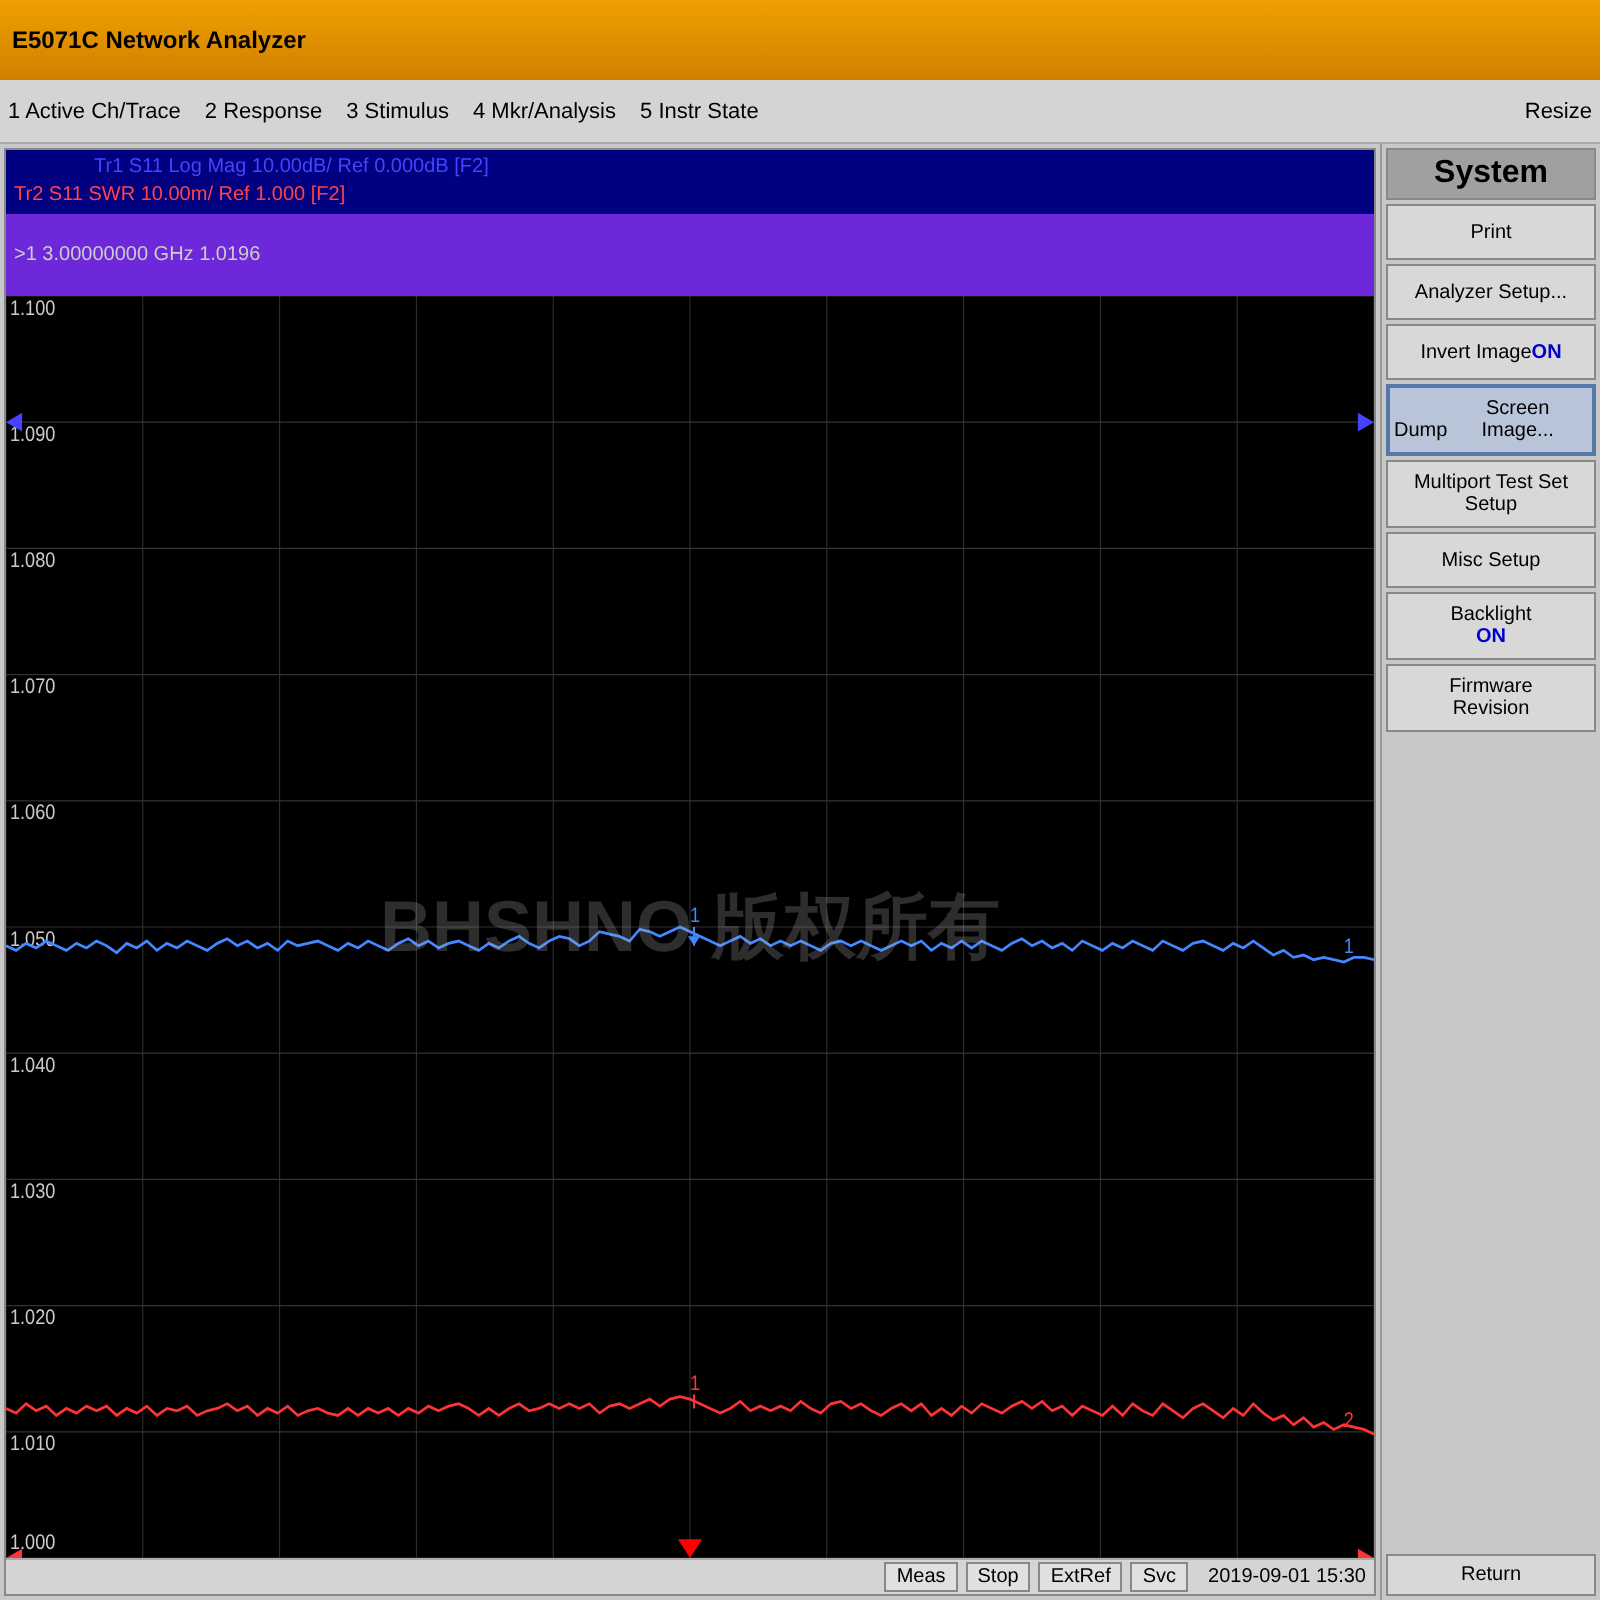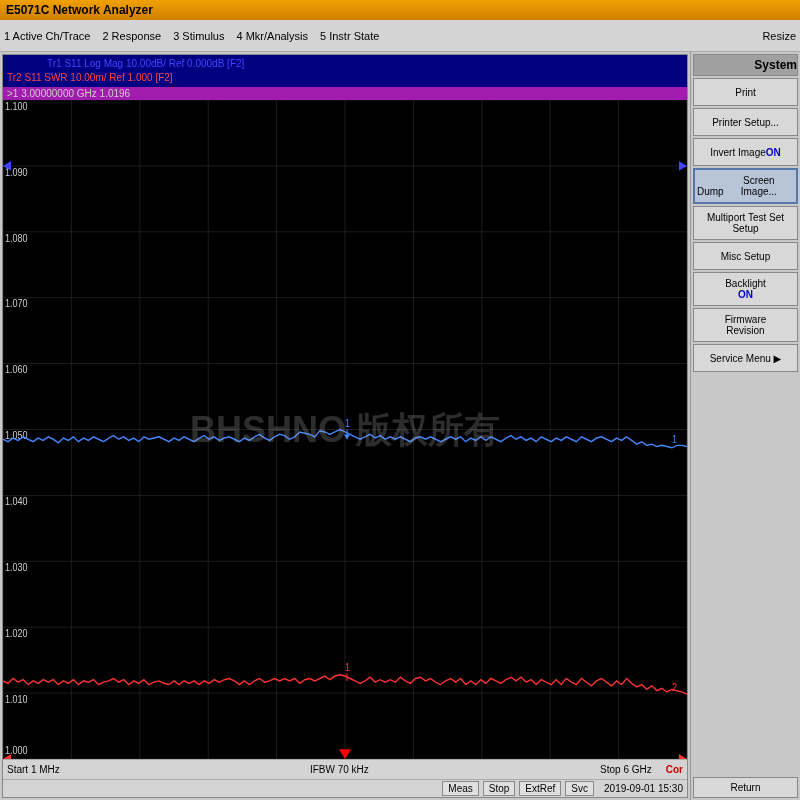--- a/index.html
+++ b/index.html
@@ -1,56 +1,56 @@
 <!DOCTYPE html>
 <html><head>
   <meta charset="utf-8">
   <style>
     * { margin: 0; padding: 0; box-sizing: border-box; }
     body { width: 800px; height: 800px; overflow: hidden; background: #c0c0c0; font-family: Arial, sans-serif; font-size: 11px; }
 
     #app { width: 800px; height: 800px; display: flex; flex-direction: column; background: #c8c8c8; }
 
     
-    #title-bar { background: linear-gradient(to bottom, #f0a000, #d08000); height: 20px; display: flex; align-items: center; padding: 0 6px; color: #000; font-weight: bold; font-size: 12px; }
+    #title-bar { background: linear-gradient(to bottom, #f0a000, #d08000); height: 40px; display: flex; align-items: center; padding: 0 6px; color: #000; font-weight: bold; font-size: 12px; }
 
     
     #menu-bar { background: #d4d4d4; height: 32px; display: flex; align-items: center; padding: 0 4px; gap: 12px; font-size: 11px; border-bottom: 1px solid #aaa; }
     .menu-item { cursor: pointer; color: #000; }
     .menu-resize { margin-left: auto; }
 
     
     #main { display: flex; flex: 1; overflow: hidden; }
 
     
     #chart-area { flex: 1; display: flex; flex-direction: column; background: #ffffff; border: 1px solid #888; margin: 2px; }
 
     
     #trace-header { background: #000080; color: #fff; padding: 2px 4px; font-size: 10px; line-height: 1.4; }
     .trace-line1 { color: #4444ff; margin-left: 40px; }
     .trace-line2 { color: #ff4444; }
 
     
-    #marker-info { background: #a21caf; color: #cccccc; padding: 1px 4px; font-size: 10px; }
+    #marker-info { background: #6d28d9; color: #cccccc; padding: 15px 4px; font-size: 10px; }
 
     
     #plot-container { flex: 1; position: relative; background: #000000; }
     #plot-svg { width: 100%; height: 100%; }
 
     
     #watermark { position: absolute; top: 50%; left: 50%; transform: translate(-50%, -50%); color: rgba(180,180,180,0.25); font-size: 36px; font-weight: bold; white-space: nowrap; pointer-events: none; z-index: 10; }
 
     
     #status-bar { background: #d4d4d4; height: 20px; display: flex; align-items: center; font-size: 10px; border-top: 1px solid #aaa; padding: 0 4px; gap: 8px; }
 
     #status-bar2 { background: #d4d4d4; height: 18px; display: flex; align-items: center; font-size: 10px; border-top: 1px solid #aaa; text-align: center; }
 
     
     #sidebar { width: 110px; background: #c8c8c8; display: flex; flex-direction: column; padding: 2px; gap: 2px; border-left: 1px solid #999; }
-    .sidebar-header { background: #a0a0a0; text-align: right; font-weight: bold; font-size: 12px; padding: 3px 0; border: 1px solid #888; }
+    .sidebar-header { background: #a0a0a0; text-align: center; font-weight: bold; font-size: 16px; padding: 3px 0; border: 1px solid #888; }
     .sidebar-btn { background: #d8d8d8; border: 1px solid #888; text-align: center; padding: 5px 2px; font-size: 10px; cursor: pointer; min-height: 28px; display: flex; align-items: center; justify-content: center; }
     .sidebar-btn-highlight { background: #c0c8e0; border: 2px solid #6688aa; }
     .sidebar-return { background: #d8d8d8; border: 1px solid #888; text-align: center; padding: 4px 2px; font-size: 10px; cursor: pointer; margin-top: auto; }
   </style>
 </head>
 <body>
 
 <div id="app">
 
   <div id="title-bar">
@@ -151,41 +151,35 @@
 
           <text x="340" y="468" fill="#ff3333" font-size="9">1</text>
           <line x1="342" y1="470" x2="342" y2="476" stroke="#ff3333" stroke-width="1"></line>
 
           <text x="665" y="484" fill="#ff3333" font-size="9">2</text>
 
           <polygon points="340,540 334,532 346,532" fill="#ff0000"></polygon>
         </svg>
       </div>
 
-      <div id="status-bar" style="background:#d4d4d4; height:20px; display:flex; align-items:center; font-size:10px; border-top:1px solid #aaa; padding: 0 4px;">
-        <span style="min-width:100px;">Start 1 MHz</span>
-        <span style="flex:1; text-align:center;">IFBW 70 kHz</span>
-        <span style="min-width:80px; text-align:right;">Stop 6 GHz</span>
-        <span style="margin-left:6px; color:#cc0000; font-weight:bold;">Cor</span>
-      </div>
 
       <div id="status-bar2" style="background:#d4d4d4; height:18px; display:flex; align-items:center; font-size:10px; border-top:1px solid #aaa; justify-content:flex-end; padding:0 4px; gap:4px;">
         <span style="background:#e0e0e0; padding:1px 5px; border:1px solid #888; cursor:pointer;">Meas</span>
         <span style="background:#e0e0e0; padding:1px 5px; border:1px solid #888; cursor:pointer;">Stop</span>
         <span style="background:#e0e0e0; padding:1px 5px; border:1px solid #888; cursor:pointer;">ExtRef</span>
         <span style="background:#e0e0e0; padding:1px 5px; border:1px solid #888; cursor:pointer;">Svc</span>
         <span style="margin-left:6px;">2019-09-01 15:30</span>
       </div>
     </div>
 
     <div id="sidebar">
       <div class="sidebar-header">System</div>
 
       <div class="sidebar-btn">Print</div>
-      <div class="sidebar-btn">Printer Setup...</div>
+      <div class="sidebar-btn">Analyzer Setup...</div>
 
       <div class="sidebar-btn" style="flex-direction:row;">
         <span>Invert Image</span>
         <span style="color:#0000cc; font-weight:bold;">ON</span>
       </div>
 
       <div class="sidebar-btn sidebar-btn-highlight" style="flex-direction:row; background:#b8c4d8; border:2px solid #5577aa;align-items:flex-end;">
         <span>Dump</span>
         <span>Screen Image...</span>
       </div>
@@ -200,20 +194,19 @@
       <div class="sidebar-btn" style="flex-direction:column;">
         <span>Backlight</span>
         <span style="color:#0000cc; font-weight:bold;">ON</span>
       </div>
 
       <div class="sidebar-btn" style="flex-direction:column;">
         <span>Firmware</span>
         <span>Revision</span>
       </div>
 
-      <div class="sidebar-btn">Service Menu ▶</div>
 
       <div style="flex:1;"></div>
 
       <div class="sidebar-return">Return</div>
     </div>
   </div>
 </div>
 
 </body></html>

